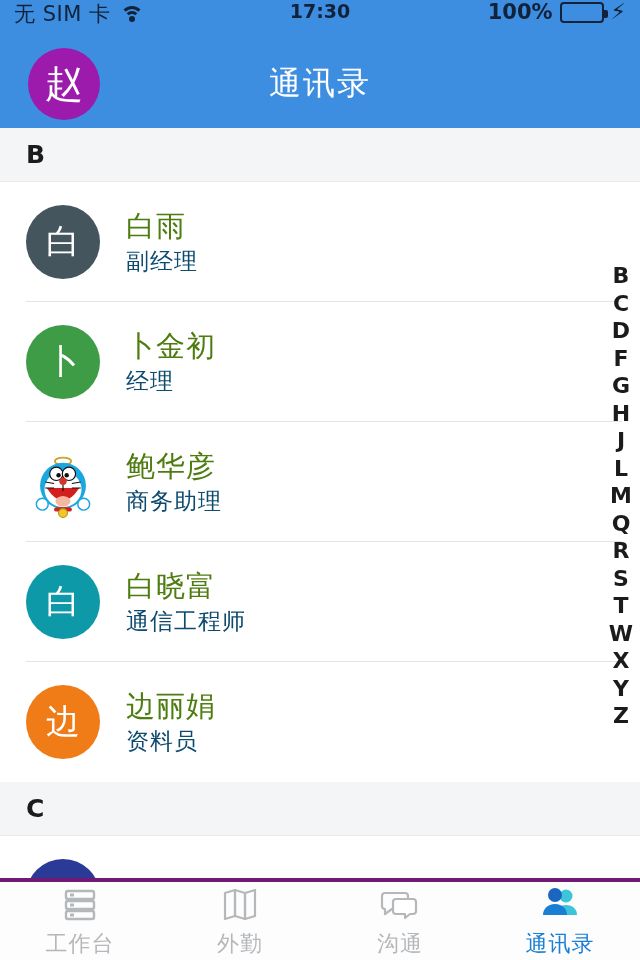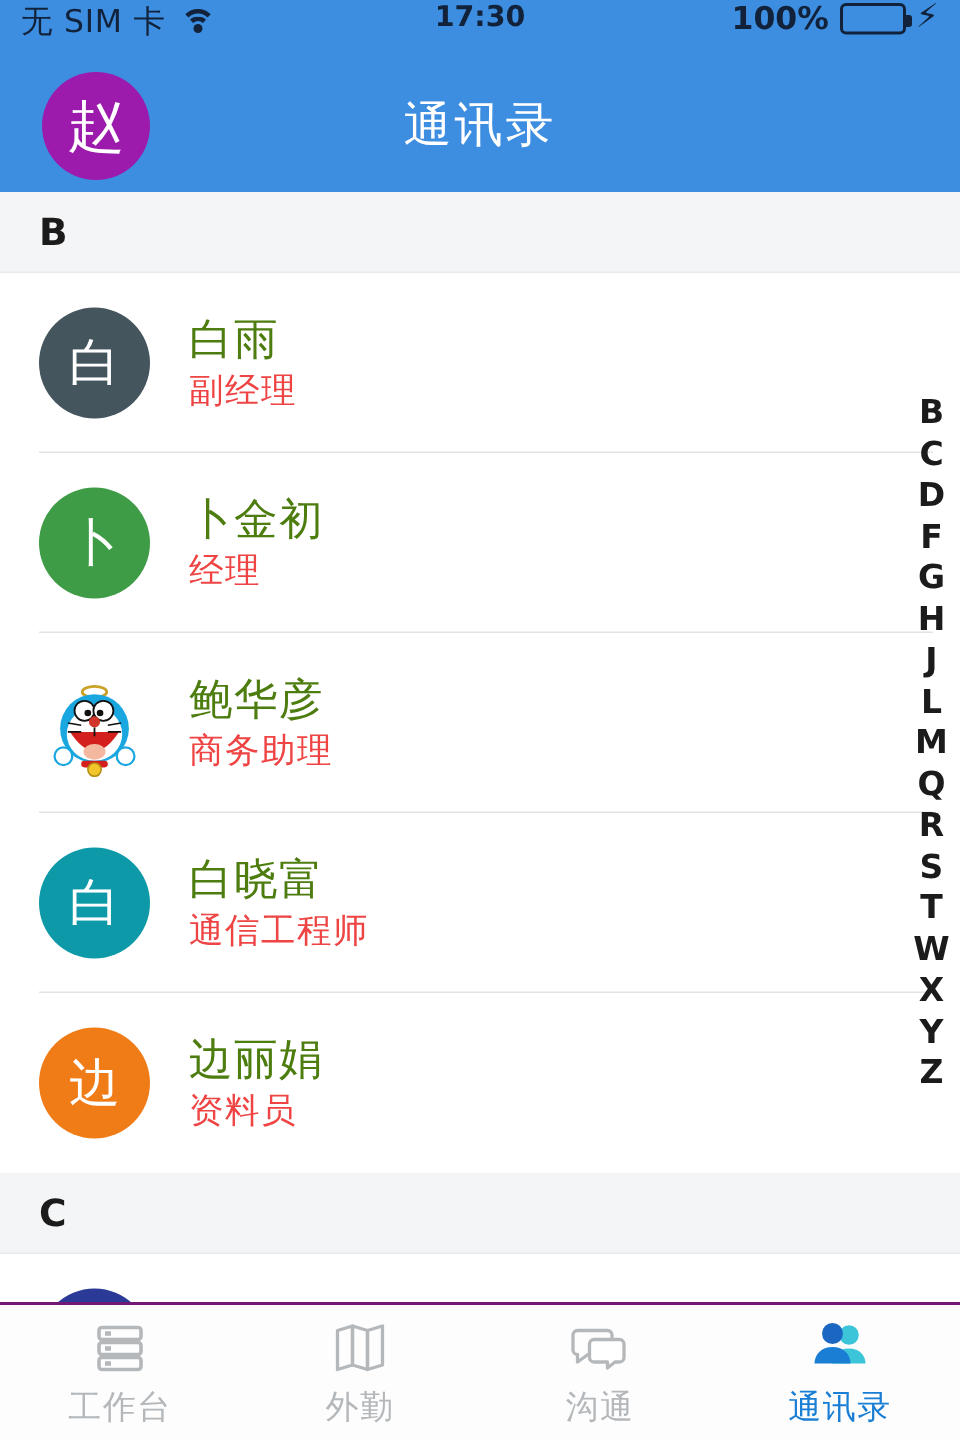--- a/index.html
+++ b/index.html
@@ -74,36 +74,36 @@
   .contact-row.no-rule::after{ display:none; }
   .avatar{
     width:74px; height:74px; border-radius:50%; flex:0 0 74px;
     display:flex; align-items:center; justify-content:center;
     color:#fff; font-size:34px; font-weight:400;
   }
   .avatar.photo{ background:#fff; overflow:hidden; }
   .avatar.photo svg{ width:78px; height:78px; display:block; }
   .contact-text{ margin-left:26px; display:flex; flex-direction:column; gap:8px;}
   .c-name{ font-size:29px; color:#4d7c0f; line-height:1.05; letter-spacing:1px;}
-  .c-title{ font-size:23px; color:#ef4444; line-height:1.05; letter-spacing:1px;}
+  .c-title{ font-size:23px; color:#0c4a6e; line-height:1.05; letter-spacing:1px;}
 
   
   .alpha-index{
     position:absolute; right:4px; top:262px;
     width:30px; display:flex; flex-direction:column; align-items:center;
     z-index:5;
   }
   .alpha-index span{
     font-size:22px; font-weight:700; color:#1b1b1b; line-height:27.5px;
   }
 
   
   .tabbar{
-    position:absolute; bottom:0; left:0; right:0; height:92px;
-    background:#fdfdfd; border-top:2px solid #701a75;
+    position:absolute; bottom:0; left:0; right:0; height:82px;
+    background:#fdfdfd; border-top:4px solid #701a75;
     display:flex;
   }
   .tab{
     flex:1; display:flex; flex-direction:column;
     align-items:center; justify-content:center; gap:5px;
   }
   .tab-icon{ height:40px; display:flex; align-items:center; justify-content:center;}
   .tab-icon svg{ display:block; }
   .tab-label{ font-size:22px; color:#b5b8bb; letter-spacing:1px; }
   .tab.active .tab-label{ color:#1a7fd4; }

